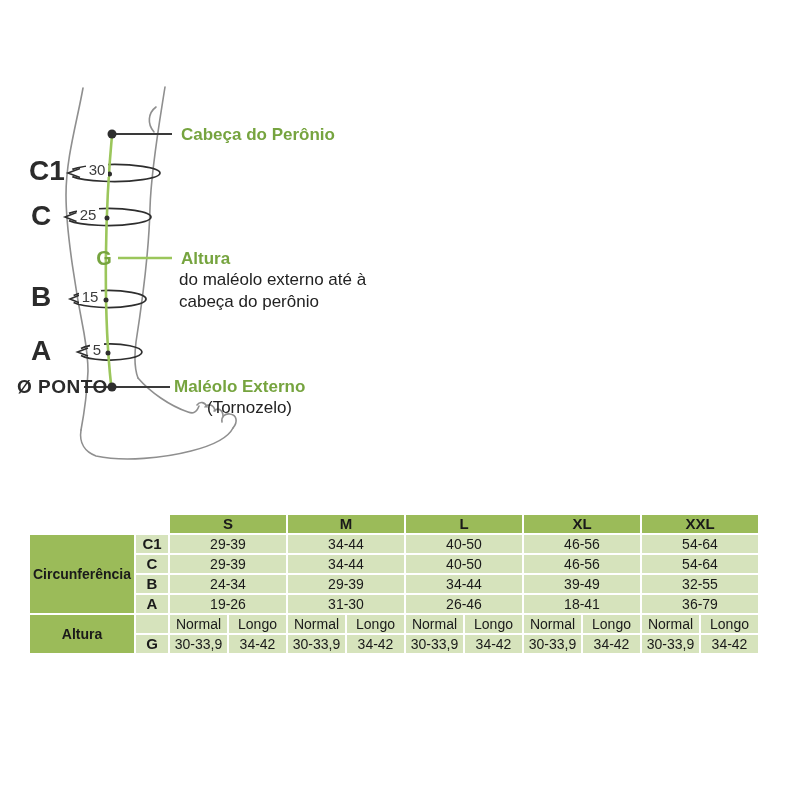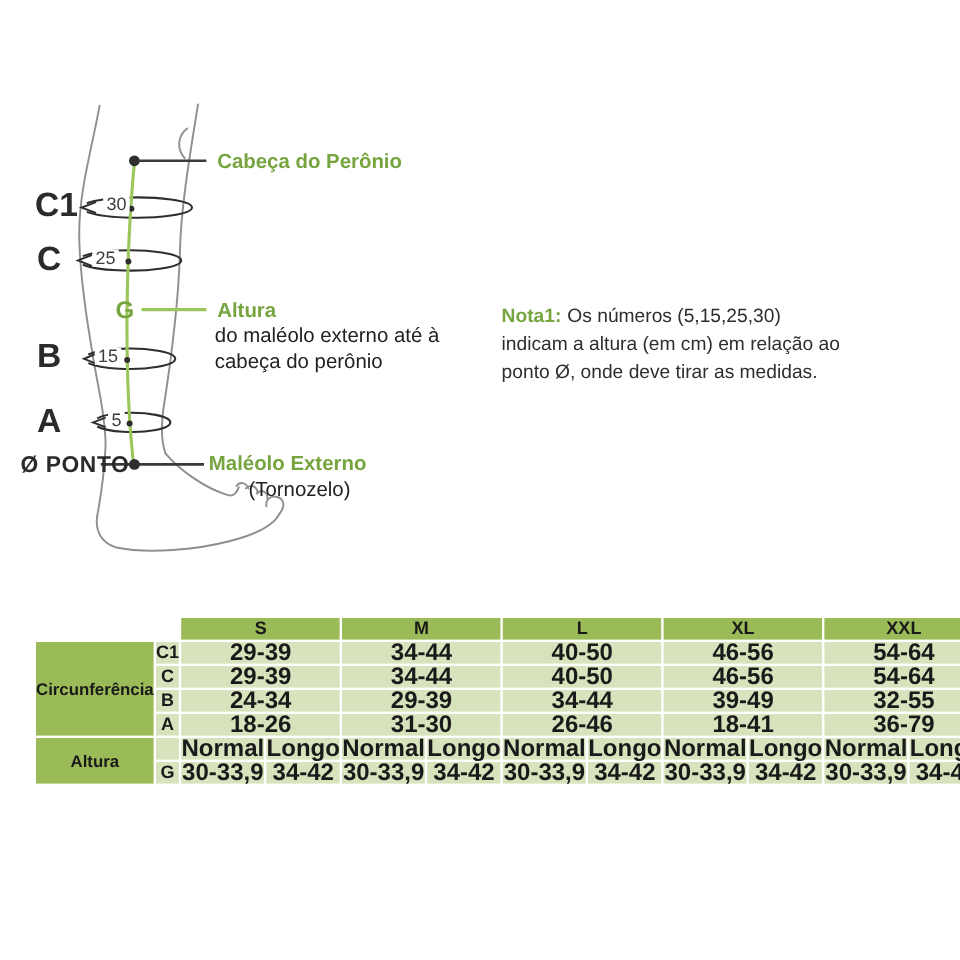--- a/index.html
+++ b/index.html
@@ -32,21 +32,21 @@
   
   .size-table {
     position:absolute; left:28px; top:513px;
     border-collapse:separate; border-spacing:2px;
     table-layout:fixed; color:#1a1a1a;
   }
   .size-table td, .size-table th { padding:0; height:18px; line-height:18px; text-align:center; vertical-align:middle; overflow:visible; white-space:nowrap; }
   .hdr    { background:#9BBB59; font-size:15px; font-weight:bold; }
   .glabel { background:#9BBB59; font-size:14px; font-weight:bold;margin-top:10px; }
   .letter { background:#D6E3BC; font-size:15px; font-weight:bold; }
-  .cell   { background:#D6E3BC; font-size:20px; font-weight:bold; }
+  .cell   { background:#D6E3BC; font-size:14px; font-weight:normal; }
   .blank  { background:transparent; }
 </style>
 </head>
 <body>
 
 <div class="canvas">
 
   <svg id="leg-svg" viewBox="0 0 420 400">
 
     <path class="outline" d="M 83 18 C 77 52 66 88 66 125 C 66 163 77 228 84 263 C 87 281 88 291 88 301 C 87 324 84 344 81 360"></path>
@@ -97,25 +97,20 @@
     <text class="gTxt" x="104" y="195" text-anchor="middle">G</text>
 
     <text class="grnTxt" x="181" y="70">Cabeça do Perônio</text>
     <text class="grnTxt" x="181" y="194">Altura</text>
     <text class="blkTxt" x="179" y="215">do maléolo externo até à</text>
     <text class="blkTxt" x="179" y="237">cabeça do perônio</text>
     <text class="grnTxt" x="174" y="322">Maléolo Externo</text>
     <text class="blkTxt" x="207" y="343">(Tornozelo)</text>
   </svg>
 
-  <div class="note">
-    <div><span class="note-label">Nota1:</span><span>Os números (5,15,25,30)</span></div>
-    <div>indicam a altura (em cm) em relação ao</div>
-    <div>ponto Ø, onde deve tirar as medidas.</div>
-  </div>
 
   <table class="size-table">
     <colgroup>
       <col style="width:104px">
         <col style="width:32px">
       <col style="width:57px">
         <col style="width:57px">
         <col style="width:57px">
         <col style="width:57px">
         <col style="width:57px">
@@ -154,21 +149,21 @@
     <tr>
       <td class="letter">B</td>
       <td class="cell" colspan="2">24-34</td>
       <td class="cell" colspan="2">29-39</td>
       <td class="cell" colspan="2">34-44</td>
       <td class="cell" colspan="2">39-49</td>
       <td class="cell" colspan="2">32-55</td>
     </tr>
     <tr>
       <td class="letter">A</td>
-      <td class="cell" colspan="2">18-26</td>
+      <td class="cell" colspan="2">19-26</td>
       <td class="cell" colspan="2">31-30</td>
       <td class="cell" colspan="2">26-46</td>
       <td class="cell" colspan="2">18-41</td>
       <td class="cell" colspan="2">36-79</td>
     </tr>
     <tr>
       <td class="glabel" rowspan="2">Altura</td>
       <td class="letter"></td>
       <td class="cell">Normal</td>
       <td class="cell">Longo</td>

